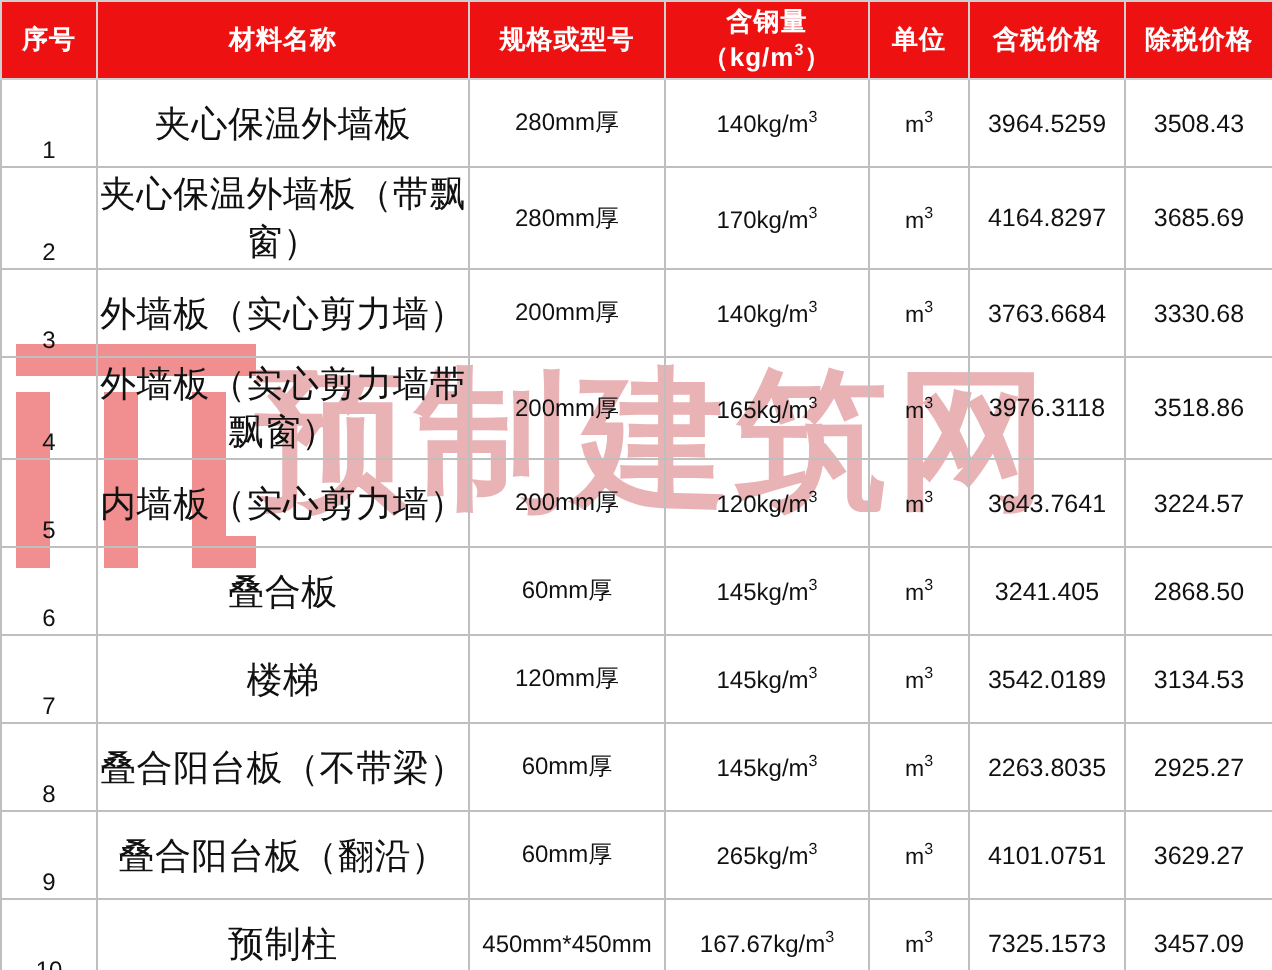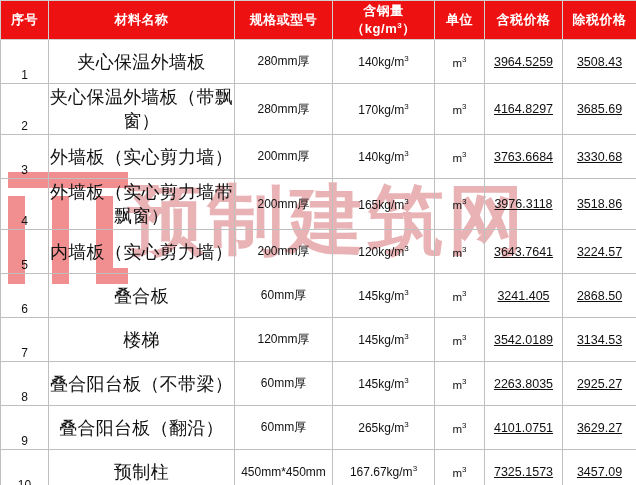--- a/index.html
+++ b/index.html
@@ -66,21 +66,20 @@
   }
   tbody td.spec, tbody td.steel {
     font-size: 12px;
     margin-left: 15px;
   }
   tbody td.unit {
     font-size: 11.5px;
   }
   tbody td.price {
     font-size: 12.5px;
-    text-decoration: underline;
   }
   sup { font-size: 8px; vertical-align: super; }
 
   
   #watermark {
     position: absolute;
     left: 0;
     top: 0;
     width: 636px;
     height: 361px;

